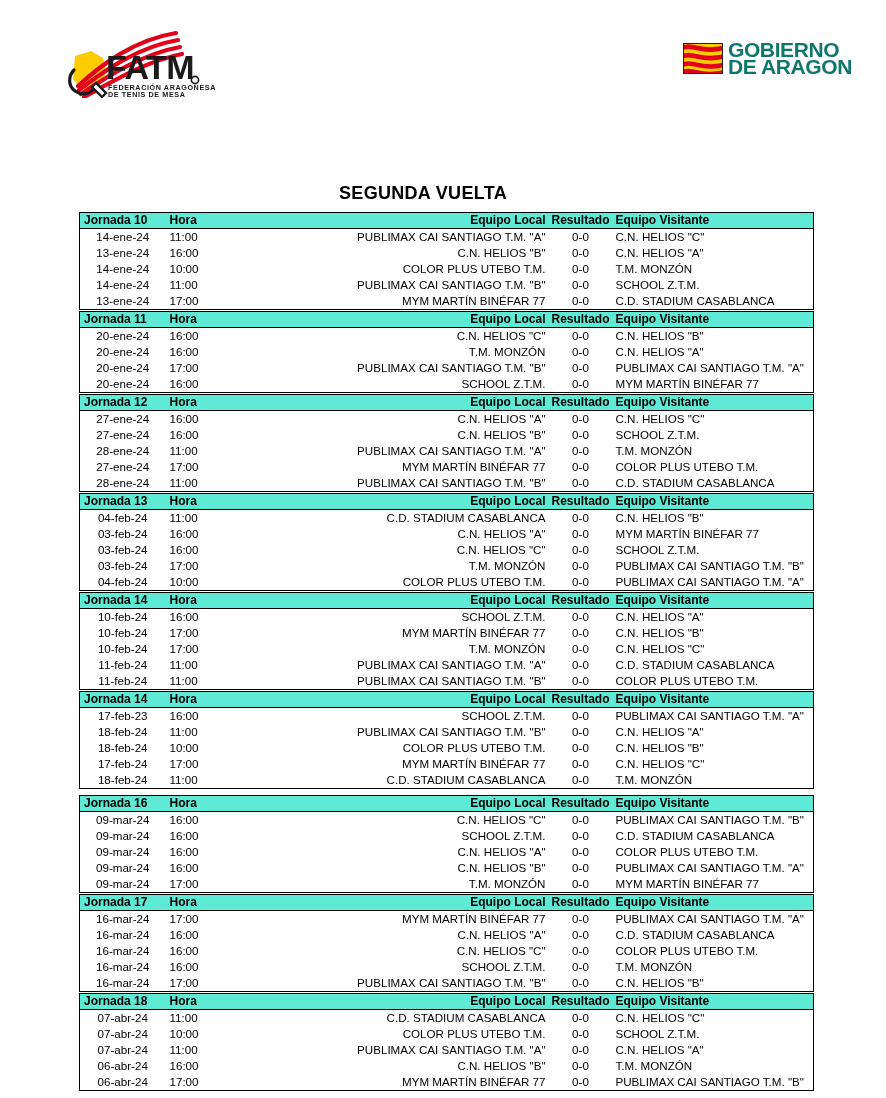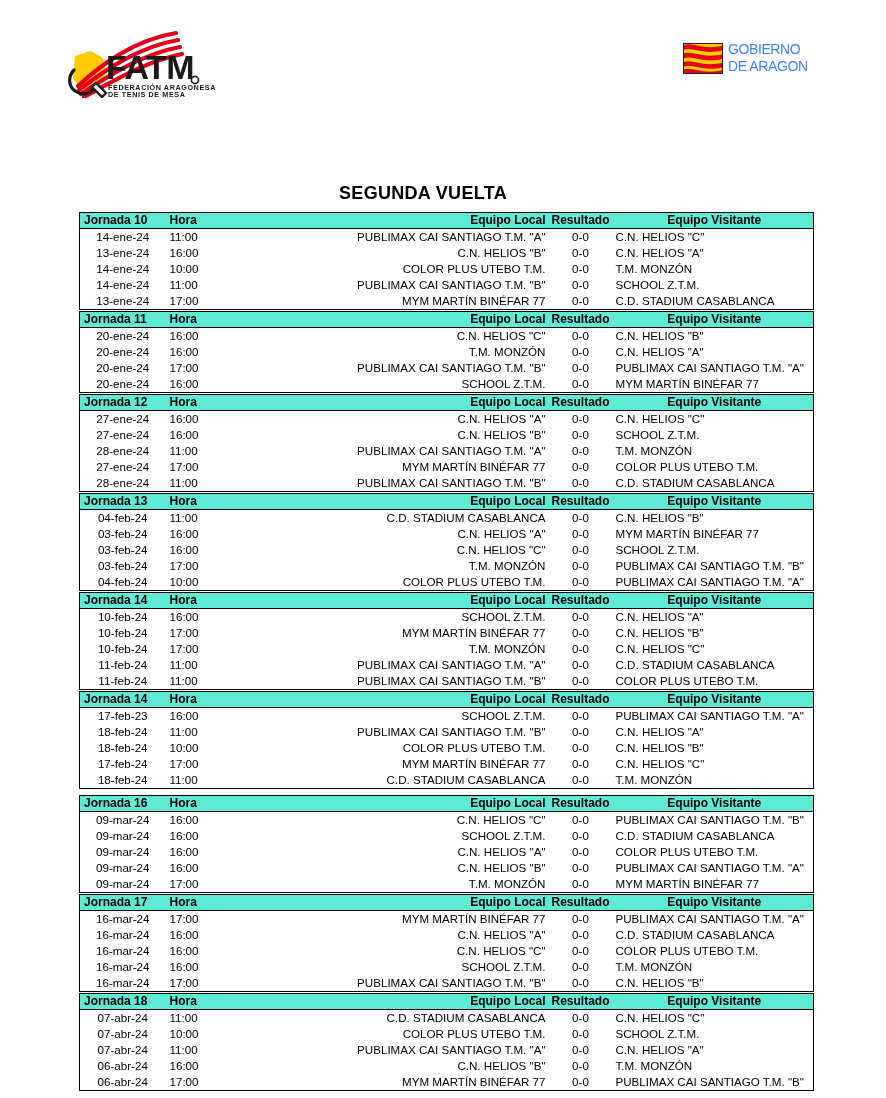--- a/index.html
+++ b/index.html
@@ -44,25 +44,25 @@
   .gob-flag {
     width: 40px;
     height: 31px;
     flex: 0 0 auto;
     border: 1.5px solid #231f20;
     box-sizing: border-box;
     overflow: hidden;
   }
   .gob-text {
     margin-left: 5px;
-    font-weight: normal;
-    font-size: 14px;
+    font-weight: bold;
+    font-size: 21px;
     line-height: 17.5px;
     letter-spacing: -0.4px;
-    color: #3b82f6;
+    color: #0f766e;
     font-family: "Liberation Sans", sans-serif;
   }
   .gob-text span { display: block; white-space: nowrap; }
 
   
   .doc-title {
     position: absolute;
     left: 0;
     top: 183px;
     width: 886px;
@@ -108,21 +108,21 @@
     font-weight: bold;
     font-size: 12px;
     line-height: 15px;
     height: 15px;
     border-bottom: 1.4px solid #000;
   }
   tr.head-row th.c-jornada { text-align: left;  padding-left: 4px; }
   tr.head-row th.c-hora    { text-align: left;  padding-left: 4px; }
   tr.head-row th.c-local   { text-align: right; padding-right: 5px; }
   tr.head-row th.c-res     { text-align: center; }
-  tr.head-row th.c-vis     { text-align: center;  padding-left: 5px; }
+  tr.head-row th.c-vis     { text-align: left;  padding-left: 5px; }
 
   tr.match-row td.c-fecha { text-align: center; }
   tr.match-row td.c-hora  { text-align: left; padding-left: 4px; }
   tr.match-row td.c-local { text-align: right; padding-right: 5px; }
   tr.match-row td.c-res   { text-align: center; }
   tr.match-row td.c-vis   { text-align: left; padding-left: 5px; }
 
   col.w-fecha { width: 86px; }
   col.w-hora  { width: 60px; }
   col.w-local { width: 325px; }

